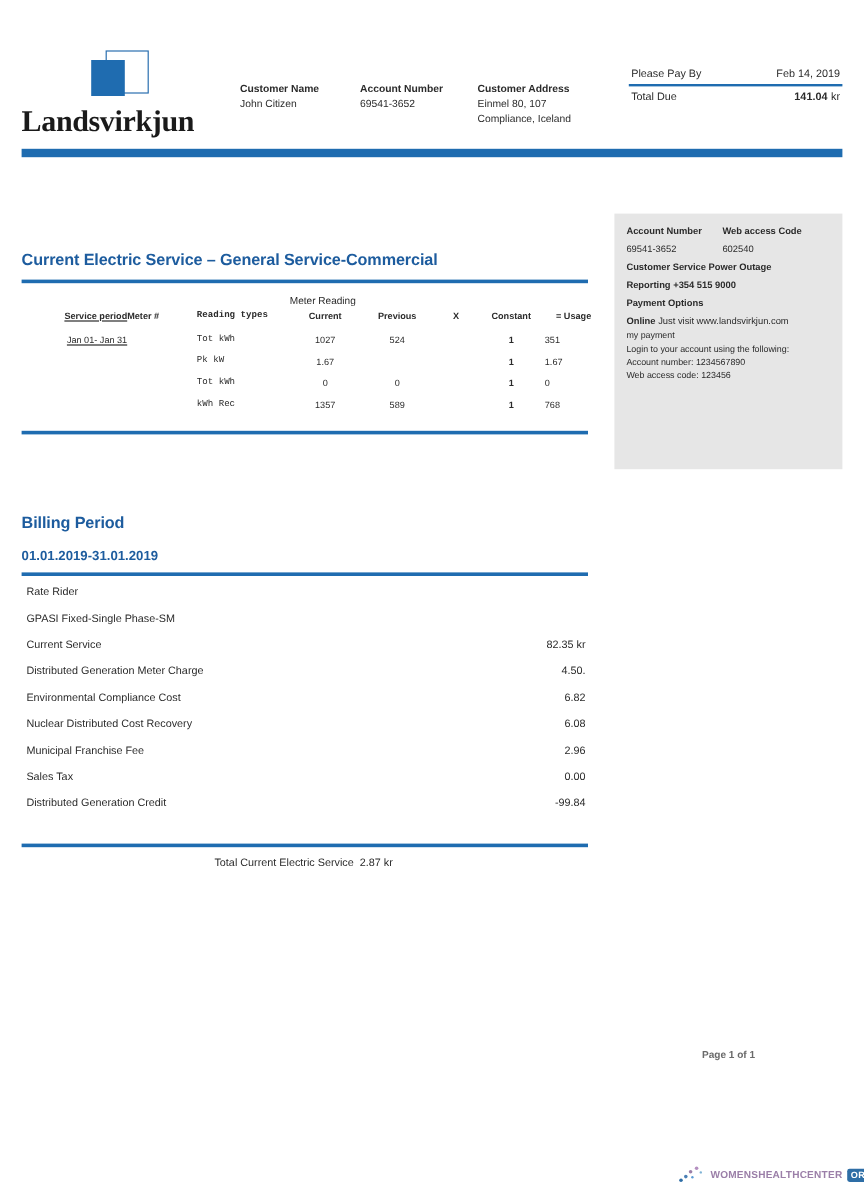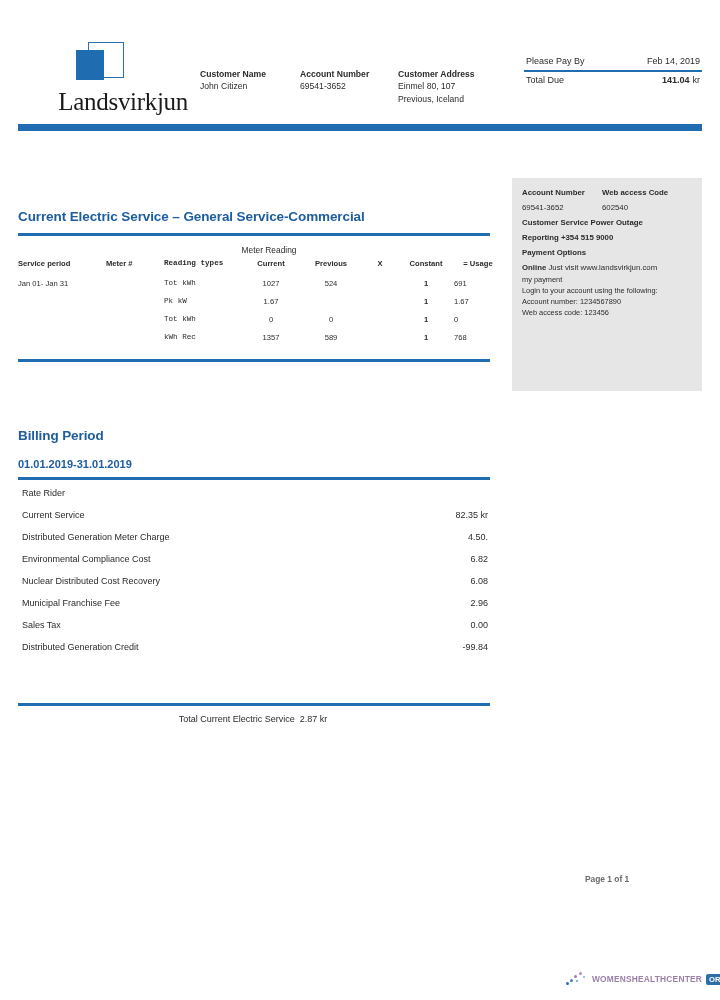--- a/index.html
+++ b/index.html
@@ -23,24 +23,24 @@
     width: 36px; height: 36px;
     border: 1.5px solid #2a6fb0; background: #ffffff;
   }
   .logo-sq-fill {
     position: absolute; left: 6px; top: 10px;
     width: 28px; height: 30px;
     background: #1f6cb0;
   }
   .logo-word {
     font-family: "Liberation Serif", serif;
-    font-size: 25px; font-weight: 400;
+    font-size: 25px; font-weight: 700;
     letter-spacing: -0.3px;
     color: #1a1a1a;
-    text-align: right;
+    text-align: left;
     margin-top: 2px;
   }
 
   .cust-cols { position: absolute; left: 200px; top: 68px; display: flex; gap: 0; }
   .cust-col { font-size: 8.6px; line-height: 12.4px; }
   .cust-col.c1 { width: 100px; }
   .cust-col.c2 { width: 98px; }
   .cust-col.c3 { width: 120px; }
   .cust-col .lbl { font-weight: 700; color: #2b2b2b; display: block; }
   .cust-col .val { color: #2b2b2b; display: block; }
@@ -68,21 +68,21 @@
 
   .rule-thick { position: absolute; left: 18px; width: 472px; height: 2.5px; background: #1f6cb0; }
 
   
   .meter-wrap { position: absolute; left: 18px; top: 243px; width: 472px; }
   .meter-caption { text-align: center; font-size: 8.4px; color: #2b2b2b; padding: 2px 0 4px 0;
                    margin-left: 30px; }
   table.meter { width: 100%; border-collapse: collapse; table-layout: fixed; }
   table.meter th, table.meter td { font-size: 7.6px; color: #2b2b2b; padding: 0 0 9px 0; vertical-align: top; }
   table.meter th { font-weight: 700; padding-bottom: 11px; }
-  .col-period   { width: 88px; text-align: left; }
+  .col-period   { width: 88px; text-align: right; text-decoration: underline; }
   .col-meter    { width: 58px; text-align: left; }
   .col-rtype    { width: 78px; text-align: left; font-family: Liberation Mono, monospace; }
   .col-current  { width: 58px; text-align: center; }
   .col-previous { width: 62px; text-align: center; }
   .col-x        { width: 36px; text-align: center; }
   .col-constant { width: 56px; text-align: center; }
   .col-usage    { width: 48px; }
   td.bold-num { font-weight: 700; }
 
   
@@ -137,21 +137,21 @@
       <span class="lbl">Customer Name</span>
       <span class="val">John Citizen</span>
     </div>
     <div class="cust-col c2">
       <span class="lbl">Account Number</span>
       <span class="val">69541-3652</span>
     </div>
     <div class="cust-col c3">
       <span class="lbl">Customer Address</span>
       <span class="val">Einmel 80, 107</span>
-      <span class="val">Previous, Iceland</span>
+      <span class="val">Compliance, Iceland</span>
     </div>
   </div>
 
   <div class="paybox">
     <div class="paybox-row r1">
       <span class="pb-lbl">Please Pay By</span>
       <span class="pb-val">Feb 14, 2019</span>
     </div>
     <div class="paybox-rule"></div>
     <div class="paybox-row r2">
@@ -185,21 +185,21 @@
     </thead>
     <tbody>
       <tr>
         <td class="col-period">Jan  01- Jan 31</td>
         <td class="col-meter"></td>
         <td class="col-rtype">Tot kWh</td>
         <td class="col-current">1027</td>
         <td class="col-previous">524</td>
         <td class="col-x"></td>
         <td class="col-constant bold-num">1</td>
-        <td class="col-usage">691</td>
+        <td class="col-usage">351</td>
       </tr>
       <tr>
         <td class="col-period"></td>
         <td class="col-meter"></td>
         <td class="col-rtype">Pk kW</td>
         <td class="col-current">1.67</td>
         <td class="col-previous"></td>
         <td class="col-x"></td>
         <td class="col-constant bold-num">1</td>
         <td class="col-usage">1.67</td>
@@ -251,20 +251,24 @@
   <div class="gp-small">Web access code: 123456</div>
 </div>
 
 <div class="sec-title" id="bill-title">Billing Period</div>
 <div class="bill-dates">01.01.2019-31.01.2019</div>
 <div class="rule-thick" style="top:477px"></div>
 
 <div class="charges">
   <div class="charge-row">
     <span class="c-name">Rate Rider</span>
+    <span class="c-amt"></span>
+  </div>
+  <div class="charge-row">
+    <span class="c-name">GPASI Fixed-Single Phase-SM</span>
     <span class="c-amt"></span>
   </div>
 
   <div class="charge-row">
     <span class="c-name">Current Service</span>
     <span class="c-amt">82.35 kr</span>
   </div>
   <div class="charge-row">
     <span class="c-name">Distributed Generation Meter Charge</span>
     <span class="c-amt">4.50.</span>

